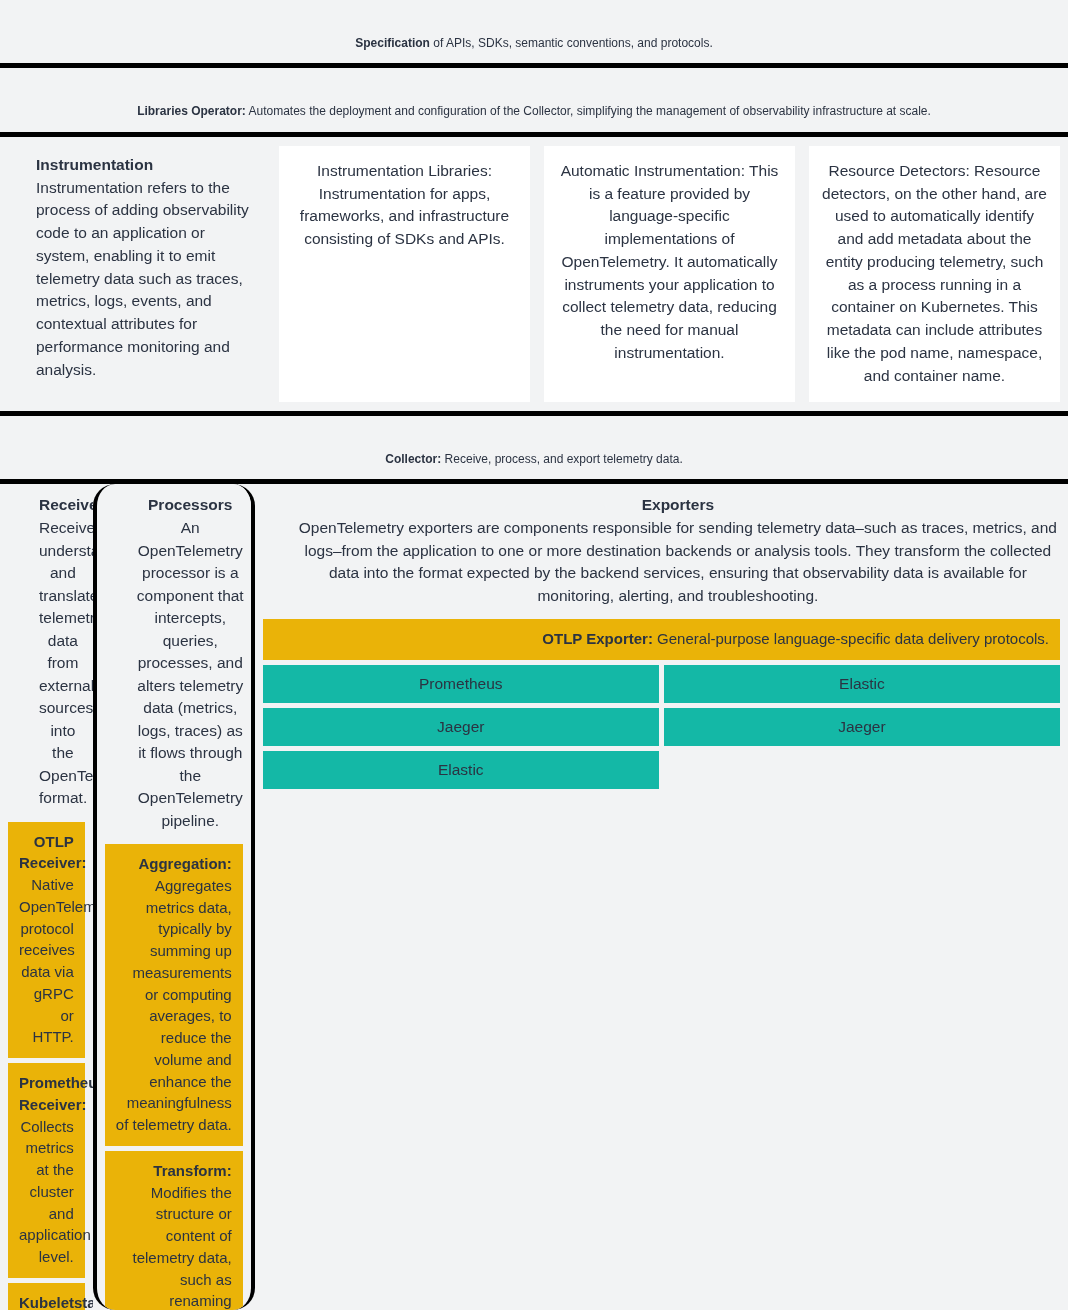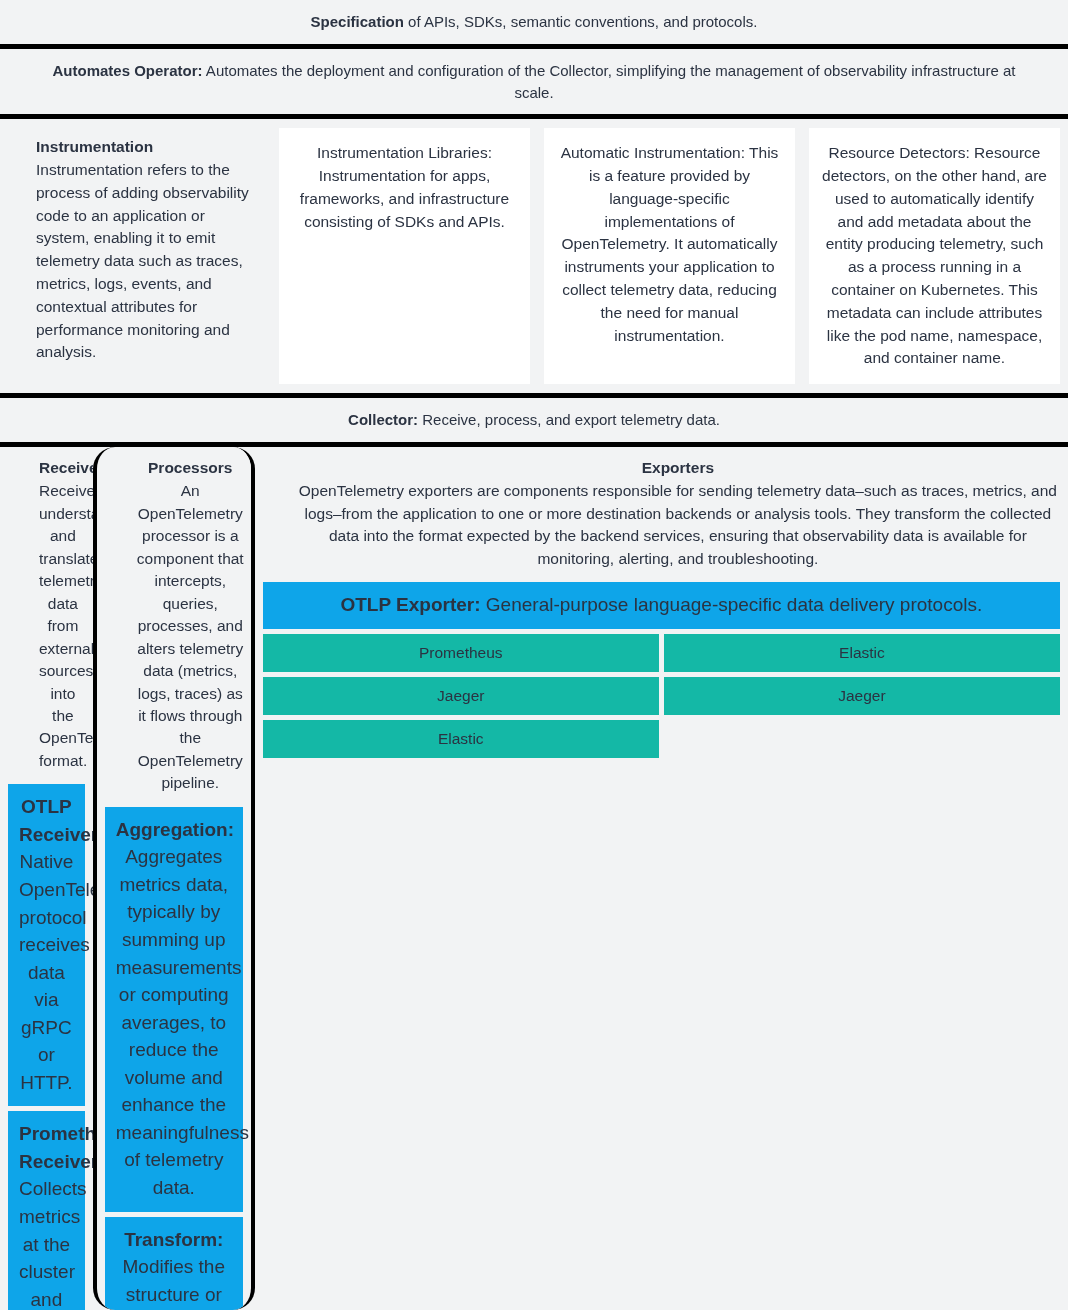--- a/index.html
+++ b/index.html
@@ -15,23 +15,24 @@
   }
   .page { width: 1068px; height: 1310px; display: flex; flex-direction: column; }
 
   .bar-black { background: #000000; height: 5px; width: 100%; flex: 0 0 auto; }
 
   
   .banner {
     background: #f2f3f4;
     text-align: center;
     padding: 11px 46px;
-    font-size: 15px;
+    font-size: 12px;
     line-height: 1.45;
     flex: 0 0 auto;
+    margin-top: 24px;
   }
   .banner b { font-weight: 700; }
 
   
   .instr-strip {
     display: flex;
     align-items: stretch;
     background: #f2f3f4;
     padding: 9px 8px 9px 14px;
     gap: 14px;
@@ -80,25 +81,25 @@
     background: #f2f3f4;
     text-align: center;
     font-size: 15.5px;
     line-height: 1.45;
     padding: 10px 6px 12px 6px;
     margin-left: 33px;
   }
   .col-head .title { display: block; font-weight: 700; margin-bottom: 1px; }
 
   .card {
-    background: #0ea5e9;
+    background: #eab308;
     padding: 9px 11px 10px 11px;
-    font-size: 19px;
+    font-size: 15px;
     line-height: 1.45;
-    text-align: center;
+    text-align: right;
     margin-bottom: 5px;
   }
   .card b { font-weight: 700; }
 
   
   .tiles {
     display: flex;
     flex-wrap: wrap;
     gap: 5px;
   }
@@ -115,21 +116,21 @@
 
 <div class="page">
 
   <div class="banner">
     <b>Specification</b><span> of APIs, SDKs, semantic conventions, and protocols.</span>
   </div>
 
   <div class="bar-black"></div>
 
   <div class="banner">
-    <b>Automates Operator:</b><span> Automates the deployment and configuration of the Collector, simplifying the management of observability infrastructure at scale.</span>
+    <b>Libraries Operator:</b><span> Automates the deployment and configuration of the Collector, simplifying the management of observability infrastructure at scale.</span>
   </div>
 
   <div class="bar-black"></div>
 
   <div class="instr-strip">
 
     <div class="instr-col">
       <div class="instr-plain">
         <span class="hd">Instrumentation</span><span>Instrumentation refers to the process of adding observability code to an application or system, enabling it to emit telemetry data such as traces, metrics, logs, events, and contextual attributes for performance monitoring and analysis.</span>
       </div>

